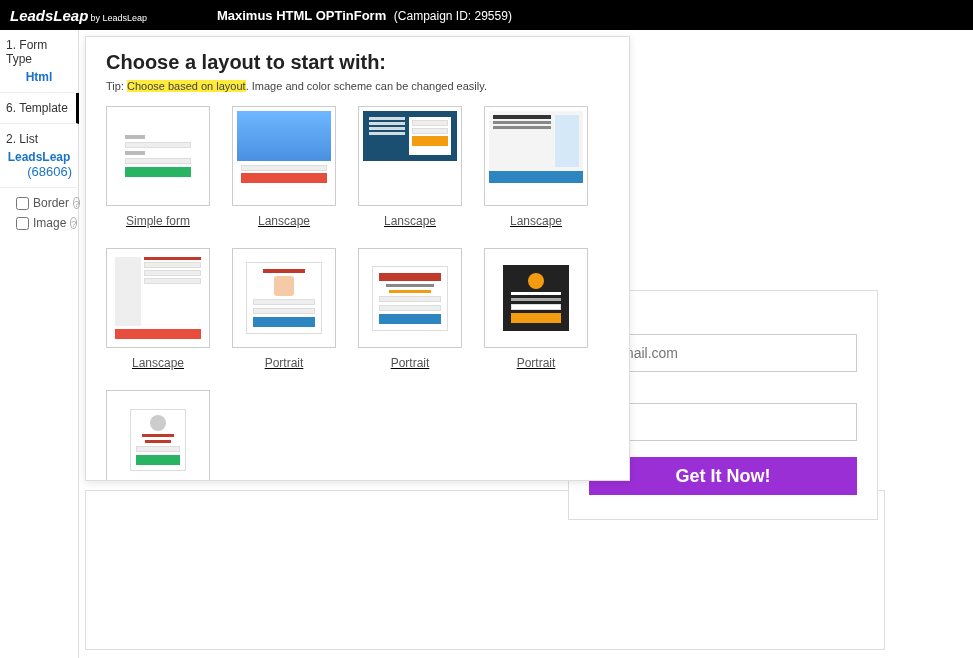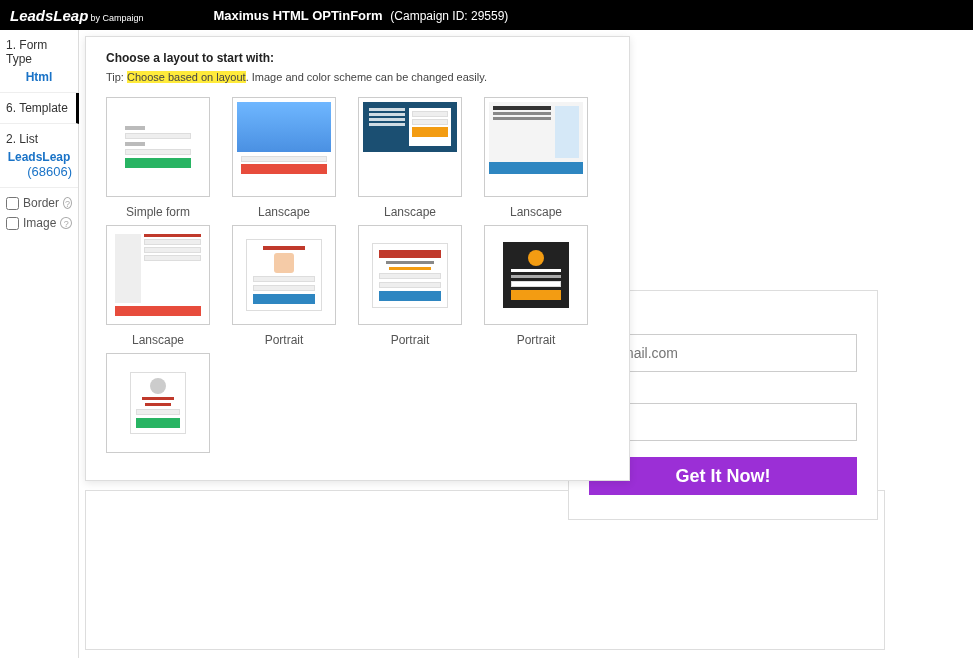--- a/index.html
+++ b/index.html
@@ -9,31 +9,31 @@
     .brand { font-size: 15px; font-weight: bold; font-style: italic; }
     .brand-sub { font-size: 9px; margin-left: 2px; position: relative; top: 3px; }
     .title { margin-left: 70px; font-weight: bold; font-size: 13px; }
     .campaign { font-weight: normal; font-size: 12px; margin-left: 4px; }
 
     .sidebar { position: absolute; left: 0; top: 30px; width: 79px; border-right: 1px solid #ddd; height: 628px; }
     .side-item { padding: 8px 6px; border-bottom: 1px solid #eee; font-size: 12px; color: #333; cursor: pointer; }
     .side-item.active { background: #fff; border-right: 3px solid #000; margin-right: -1px; }
     .side-sub { color: #1a73c7; font-weight: bold; font-size: 12px; margin-top: 4px; text-align: center; }
     .side-sub2 { color: #1a73c7; font-size: 13px; text-align: right; }
-    .side-opts { padding: 8px 6px; }
+    .side-opts { padding: 8px 16px; }
     .opt-row { display: flex; align-items: center; gap: 4px; font-size: 12px; color: #555; margin-bottom: 6px; }
     .opt-row input { width: 13px; height: 13px; }
     .q-icon { display:inline-block; width:12px; height:12px; border:1px solid #aaa; border-radius:50%; color:#aaa; font-size:9px; line-height:12px; text-align:center; }
 
     .chooser { position: absolute; left: 85px; top: 36px; width: 545px; height: 445px; background: #fff; border: 1px solid #ddd; box-shadow: 0 2px 8px rgba(0,0,0,.1); z-index: 20; }
     .chooser-inner { height: 100%; overflow-y: scroll; padding: 14px 20px 30px; }
-    .chooser h3 { font-size: 12px; font-weight: bold; color: #222; margin-bottom: 6px; }
+    .chooser h3 { font-size: 20px; font-weight: bold; color: #222; margin-bottom: 6px; }
     .tip { font-size: 11px; color: #444; margin-bottom: 14px; }
     .hl { background: #ffeb3b; }
-    .grid { display: flex; flex-wrap: wrap; gap: 6px 22px; }
+    .grid { display: flex; flex-wrap: wrap; gap: 20px 22px; text-decoration: underline; }
     .tpl { width: 104px; cursor: pointer; }
     .tpl-thumb { width: 104px; height: 100px; border: 1px solid #ccc; background: #fff; display:flex; align-items:center; justify-content:center; padding:4px; }
     .tpl-label { text-align: center; font-size: 12px; color: #555; margin-top: 8px; }
 
     .thumb-inner { width: 100%; height: 100%; display:flex; flex-direction:column; }
     .ls { flex-direction: column; }
 
     .canvas { position: absolute; left: 85px; top: 490px; width: 800px; height: 160px; border: 1px solid #ddd; background:#fff; }
 
     .form-preview { position: absolute; right: 95px; top: 290px; width: 310px; background: #fff; border: 1px solid #ddd; padding: 12px 20px 24px; z-index: 10; }
@@ -55,21 +55,21 @@
     .mini-text { height:3px; background:rgba(255,255,255,.8); }
     .mini-dark { background:#222; color:#fff; padding:8px; }
     .mini-portrait { width:60%; margin:0 auto; display:flex; flex-direction:column; gap:3px; }
     .mini-card { border:1px solid #ddd; padding:6px; display:flex; flex-direction:column; gap:3px; align-items:center; width:80%; margin:0 auto; }
   </style>
 </head>
 <body>
 
 <div class="topbar">
   <span class="brand">LeadsLeap</span>
-  <span class="brand-sub">by Campaign</span>
+  <span class="brand-sub">by LeadsLeap</span>
   <span class="title">
     <span>Maximus HTML OPTinForm</span>
     <span class="campaign">(Campaign ID: 29559)</span>
   </span>
 </div>
 
 <div class="sidebar">
   <div class="side-item">
     <div>1. Form Type</div>
     <div class="side-sub">Html</div>

